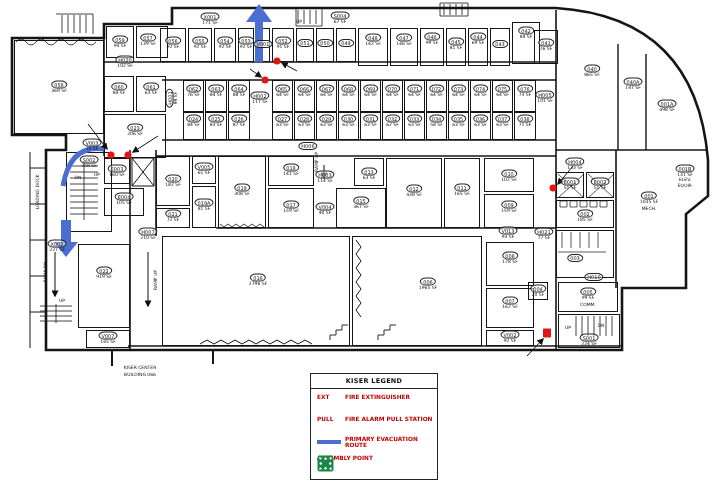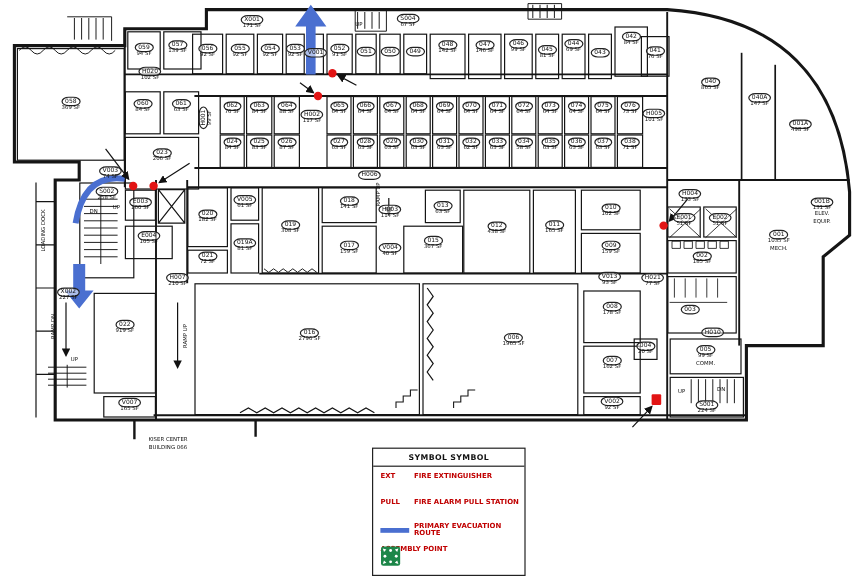--- a/index.html
+++ b/index.html
@@ -86,21 +86,21 @@
         <line x1="250" y1="69" x2="261" y2="77" stroke="#111" stroke-width="1" marker-end="url(#ah)"></line>
         <line x1="573" y1="166" x2="558" y2="184" stroke="#111" stroke-width="1" marker-end="url(#ah)"></line>
         <line x1="527" y1="356" x2="543" y2="339" stroke="#111" stroke-width="1" marker-end="url(#ah)"></line>
         <line x1="324" y1="165" x2="324" y2="178" stroke="#111" stroke-width="1" marker-end="url(#ah)"></line>
         <line x1="55" y1="252" x2="55" y2="296" stroke="#111" stroke-width="1" marker-end="url(#ah)"></line>
         <line x1="148" y1="252" x2="148" y2="306" stroke="#111" stroke-width="1" marker-end="url(#ah)"></line>
       </g>
   </svg>
 
   <div id="legend">
-    <div class="lg-title">SYMBOL SYMBOL</div>
+    <div class="lg-title">KISER LEGEND</div>
     <div class="lg-row" style="top:20px;">
       <span class="lg-sym">EXT</span>
       <span class="lg-lbl">FIRE EXTINGUISHER</span>
     </div>
     <div class="lg-row" style="top:42px;">
       <span class="lg-sym">PULL</span>
       <span class="lg-lbl">FIRE ALARM PULL STATION</span>
     </div>
     <div class="lg-row" style="top:62px;">
       <span class="lg-line"></span>

